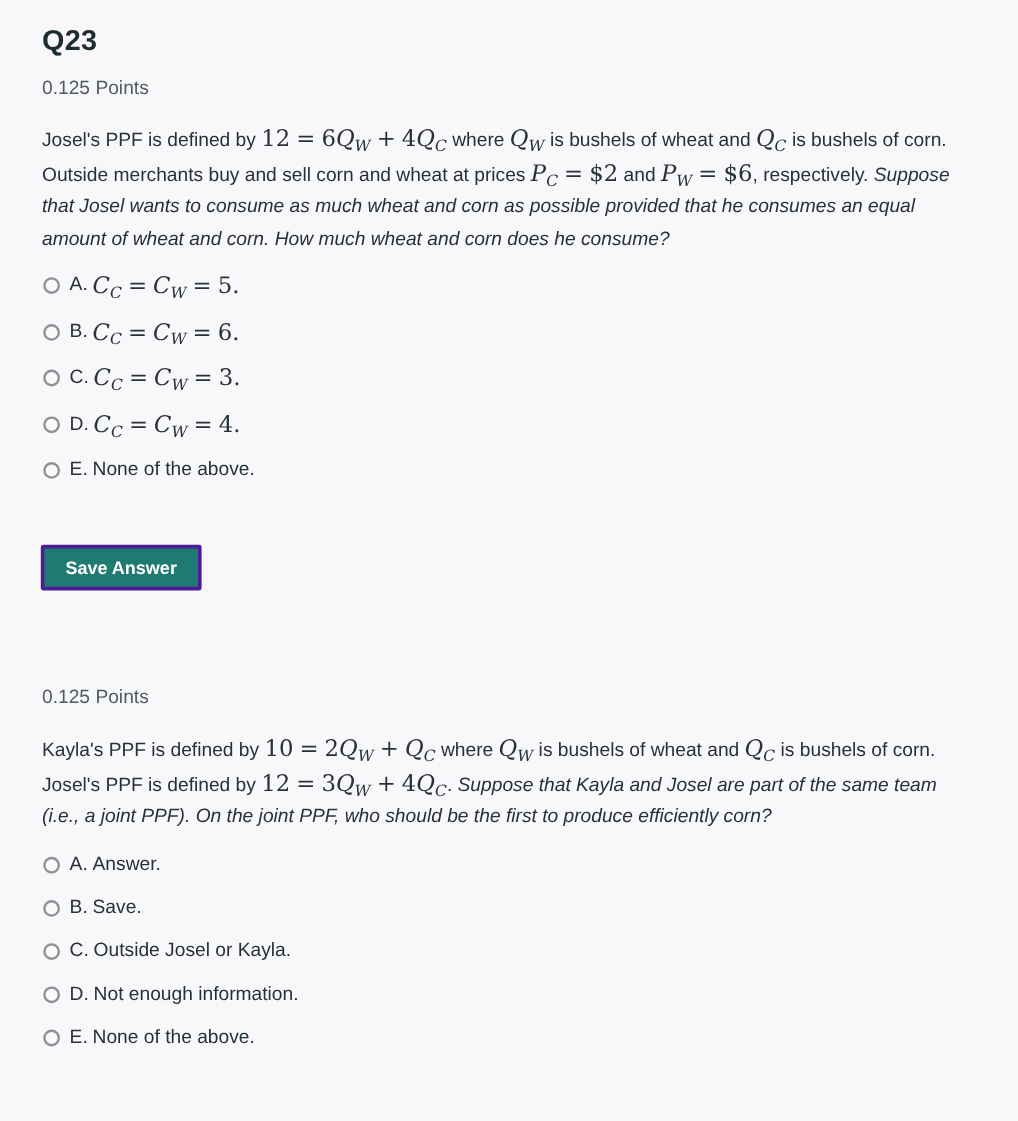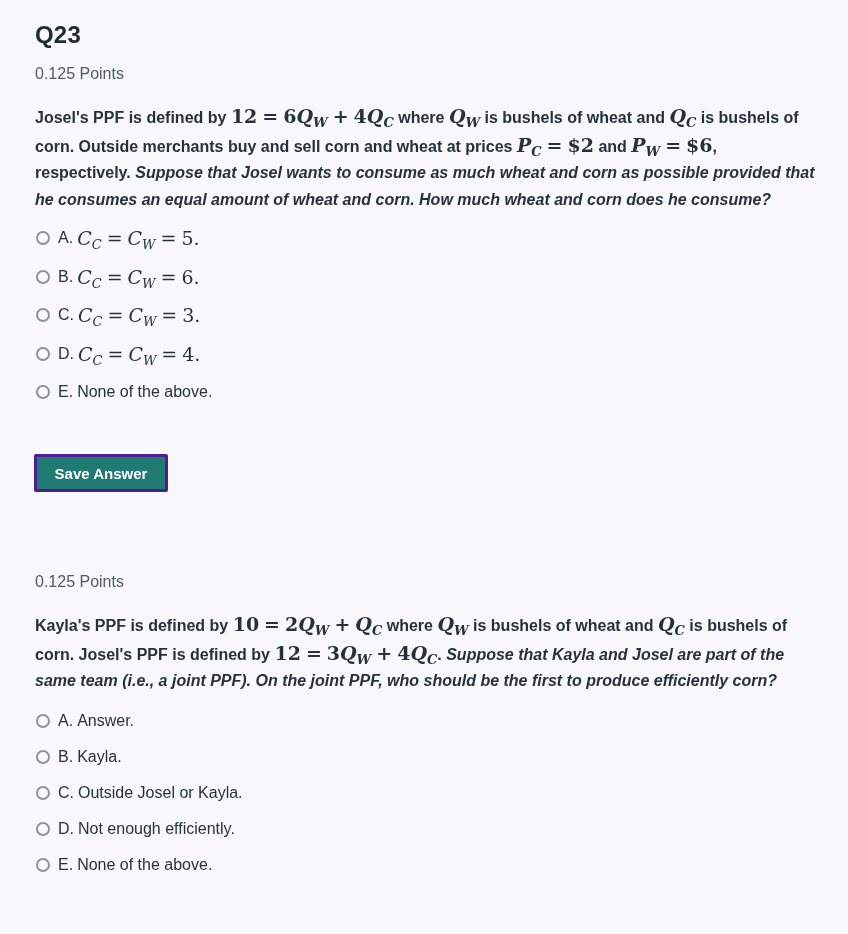--- a/index.html
+++ b/index.html
@@ -36,21 +36,20 @@
     color: #4f5b62;
     line-height: 20px;
     margin-top: 14px;
   }
   .q-body {
     margin-top: 19px;
     font-size: 16px;
     line-height: 26.5px;
     color: #263238;
     width: 780px;
-    font-weight: bold;
   }
   .q-body .ital {
     font-style: italic;
   }
   .math {
     font-family: "DejaVu Serif", "Liberation Serif", serif;
     font-size: 19px;
     font-style: normal;
     white-space: nowrap;
   }
@@ -156,31 +155,31 @@
   </div>
   <ul class="options">
     <li class="option">
       <span class="radio"></span>
       <span class="opt-letter">A.</span>
       <span>Answer.</span>
     </li>
     <li class="option">
       <span class="radio"></span>
       <span class="opt-letter">B.</span>
-      <span>Kayla.</span>
+      <span>Save.</span>
     </li>
     <li class="option">
       <span class="radio"></span>
       <span class="opt-letter">C.</span>
       <span>Outside Josel or Kayla.</span>
     </li>
     <li class="option">
       <span class="radio"></span>
       <span class="opt-letter">D.</span>
-      <span>Not enough efficiently.</span>
+      <span>Not enough information.</span>
     </li>
     <li class="option">
       <span class="radio"></span>
       <span class="opt-letter">E.</span>
       <span>None of the above.</span>
     </li>
   </ul>
 </section>
 
 </body></html>

